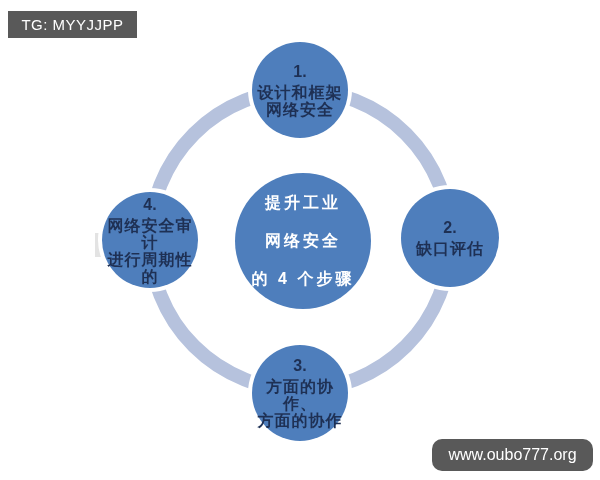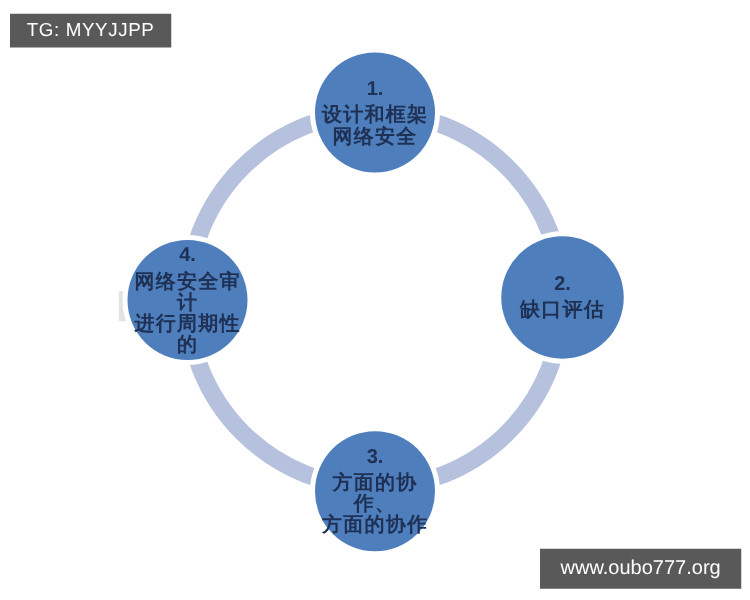--- a/index.html
+++ b/index.html
@@ -28,20 +28,21 @@
   .tg-label {
     left: 8px; top: 11px;
     width: 129px; height: 27px;
     font-size: 15px;
     letter-spacing: 0.5px;
   }
   .url-label {
     left: 432px; top: 439px;
     width: 161px; height: 32px;
     font-size: 16px;
+    border-radius: 10px;
   }
   
   .ring {
     position: absolute;
     left: 143px; top: 83px;
     width: 314px; height: 314px;
     border: 14px solid #b6c2dd;
     border-radius: 50%;
   }
   
@@ -122,16 +123,21 @@
     <div class="line">方面的协作、</div>
     <div class="line">方面的协作</div>
   </div>
 
   <div class="node node-4">
     <div class="num">4.</div>
     <div class="line">网络安全审计</div>
     <div class="line">进行周期性的</div>
   </div>
 
+  <div class="node node-center">
+    <div class="line">提升工业</div>
+    <div class="line">网络安全</div>
+    <div class="line">的 4 个步骤</div>
+  </div>
 
   <div class="corner-label url-label">www.oubo777.org</div>
 
 </div>
 
 </body></html>

